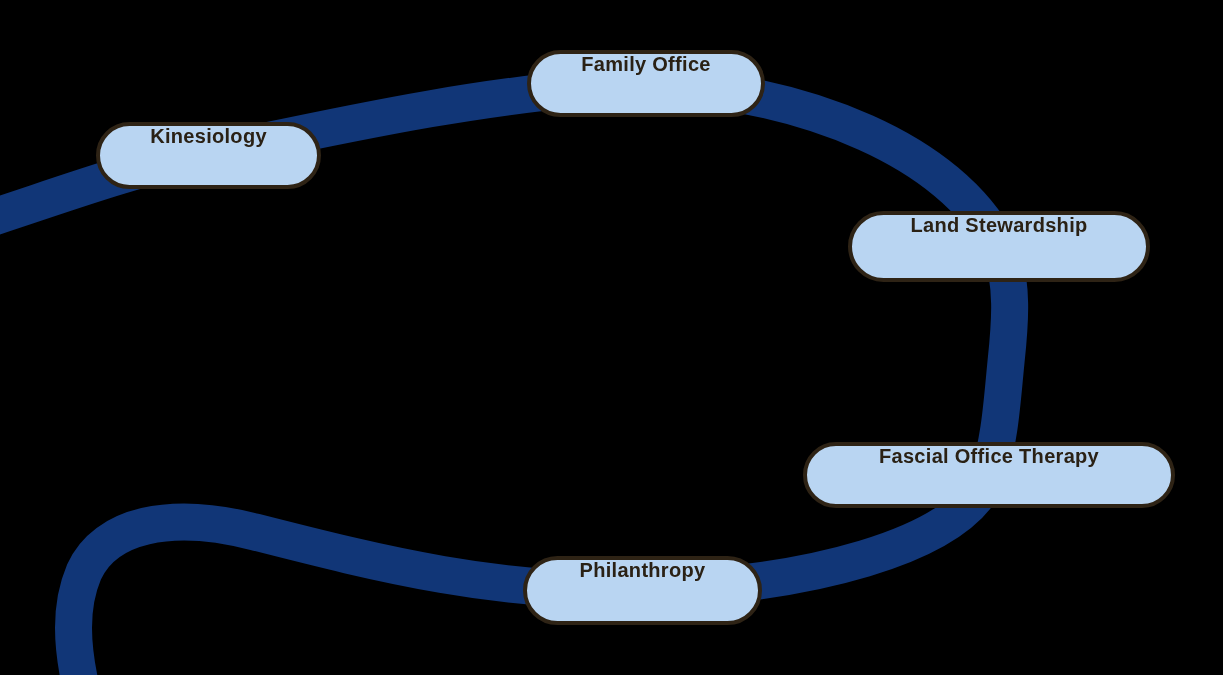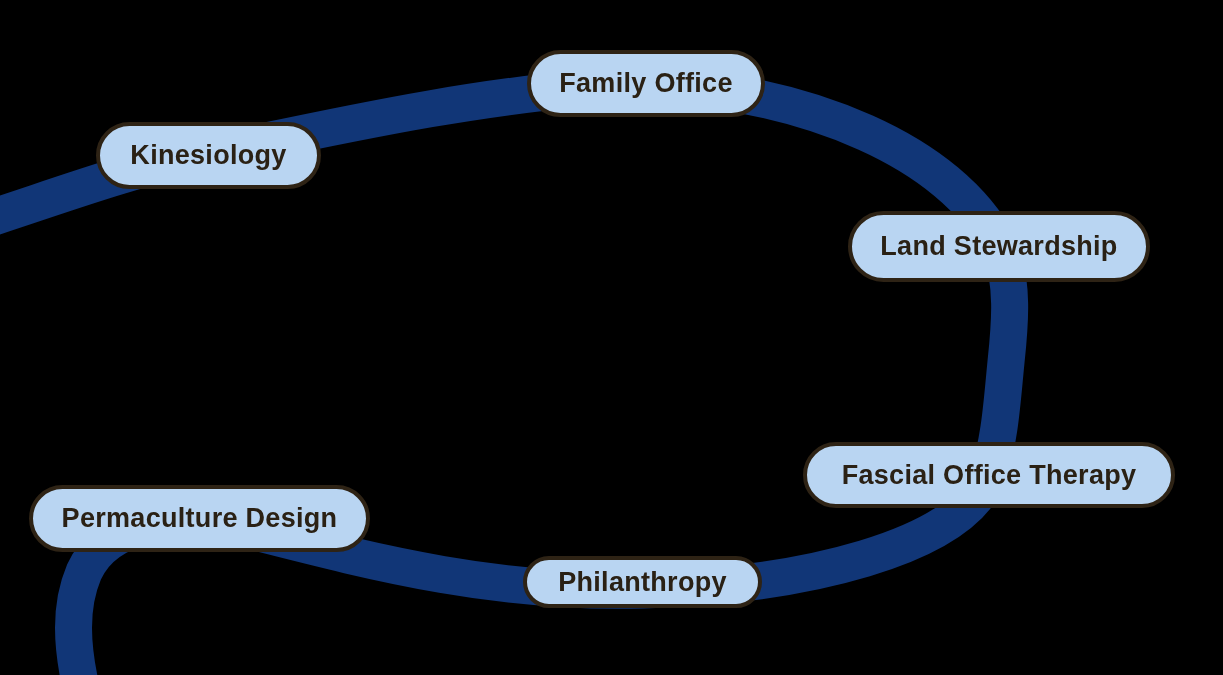--- a/index.html
+++ b/index.html
@@ -26,37 +26,36 @@
   .journey-path {
     fill: none;
     stroke: var(--path-color, #113677);
     stroke-width: 37px;
     stroke-linecap: butt;
   }
   .node {
     position: absolute;
     box-sizing: border-box;
     display: flex;
-    align-items: center;
     justify-content: center;
     background: var(--node-fill, #B9D5F2);
     border: 4px solid var(--node-border, #2E2315);
     border-radius: 40px;
     color: var(--node-text, #2A2115);
-    font-size: 27px;
+    font-size: 20px;
     font-weight: 600;
     letter-spacing: 0.3px;
     line-height: 1;
     white-space: nowrap;
   }
   .node-kinesiology          { left: 96px;  top: 122px; width: 225px; height: 67px; }
   .node-family-office        { left: 527px; top: 50px;  width: 238px; height: 67px; }
   .node-land-stewardship     { left: 848px; top: 211px; width: 302px; height: 71px; }
   .node-fascial-stretch      { left: 803px; top: 442px; width: 372px; height: 66px; }
-  .node-philanthropy         { left: 523px; top: 556px; width: 239px; height: 52px; }
+  .node-philanthropy         { left: 523px; top: 556px; width: 239px; height: 69px; }
   .node-permaculture-design  { left: 29px;  top: 485px; width: 341px; height: 67px; }
 </style>
 </head>
 <body>
 
 <div class="canvas">
 
   <svg class="path-svg" viewBox="0 0 1223 675" aria-hidden="true">
     <path class="journey-path" d="M -40 228
              C 60 196, 120 172, 200 155
@@ -83,17 +82,14 @@
   </div>
 
   <div class="node node-fascial-stretch">
     <span>Fascial Office Therapy</span>
   </div>
 
   <div class="node node-philanthropy">
     <span>Philanthropy</span>
   </div>
 
-  <div class="node node-permaculture-design">
-    <span>Permaculture Design</span>
-  </div>
 
 </div>
 
 </body></html>

